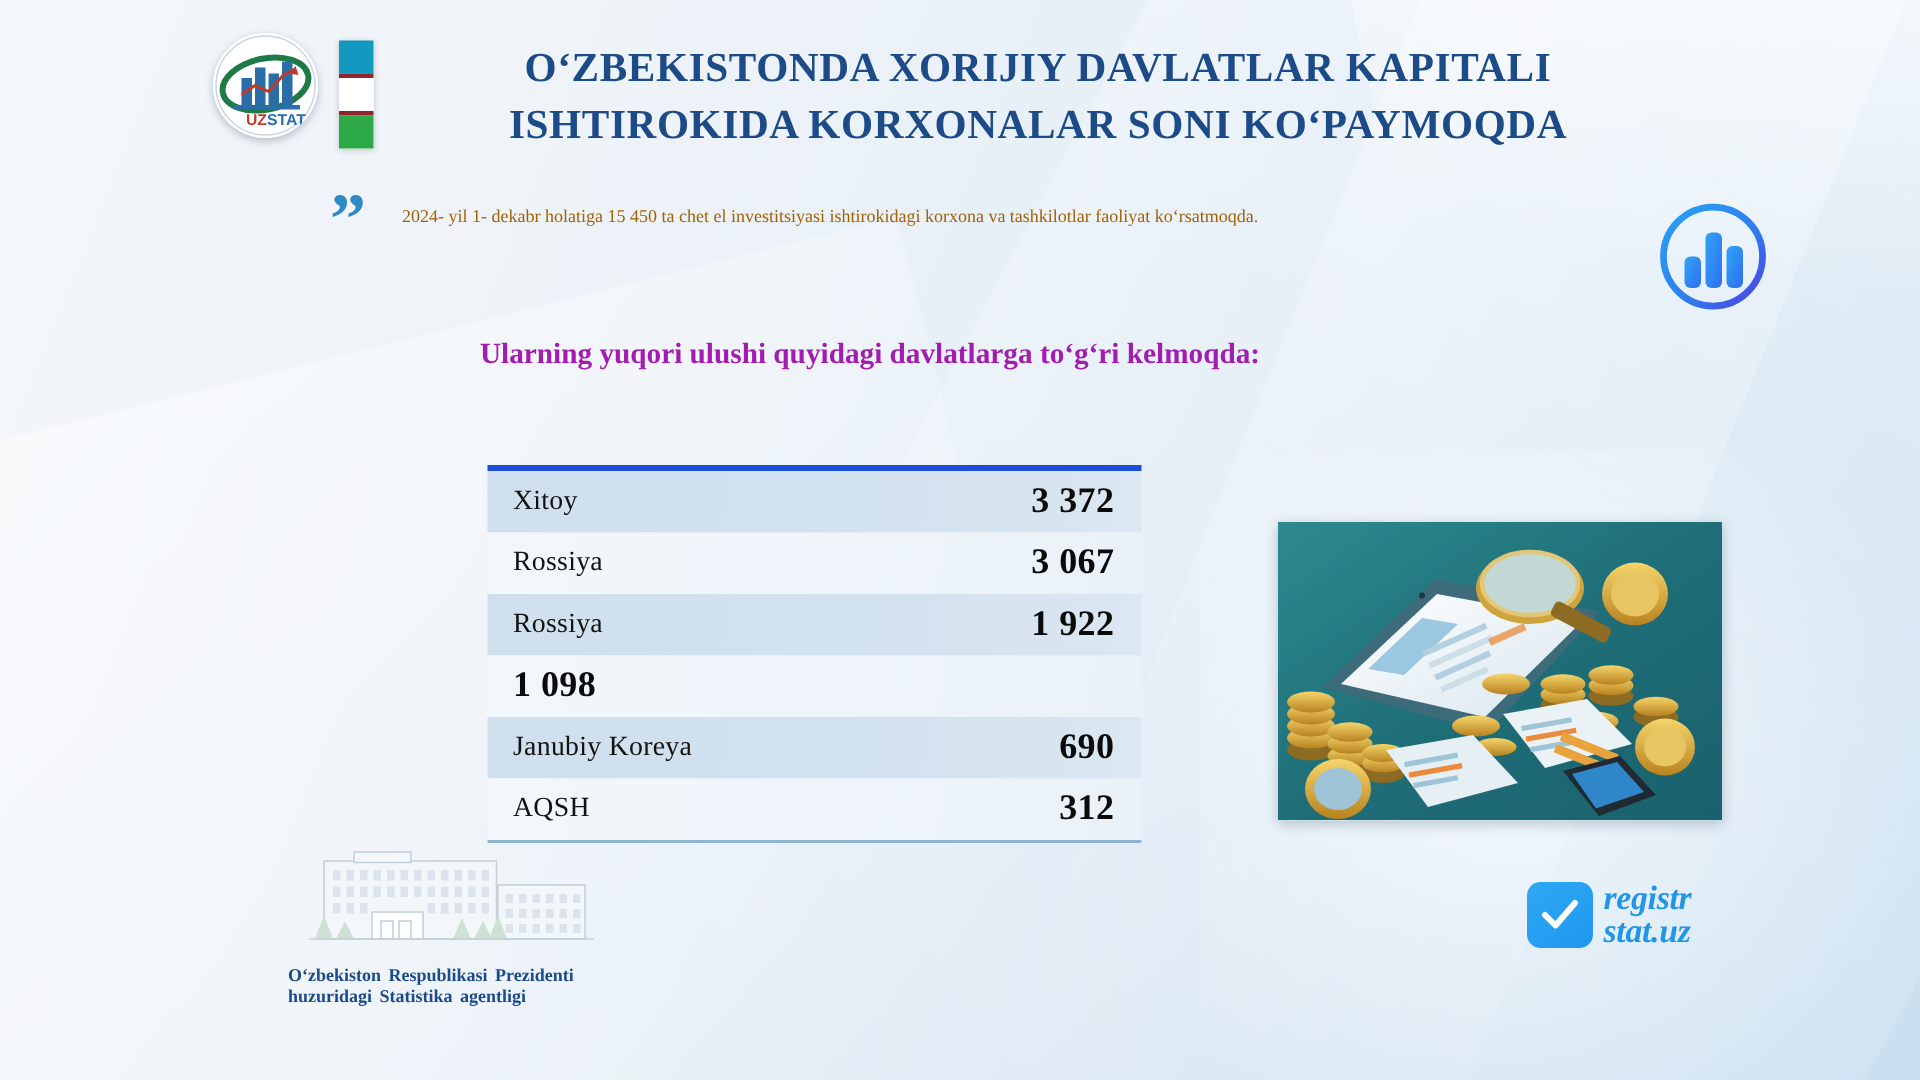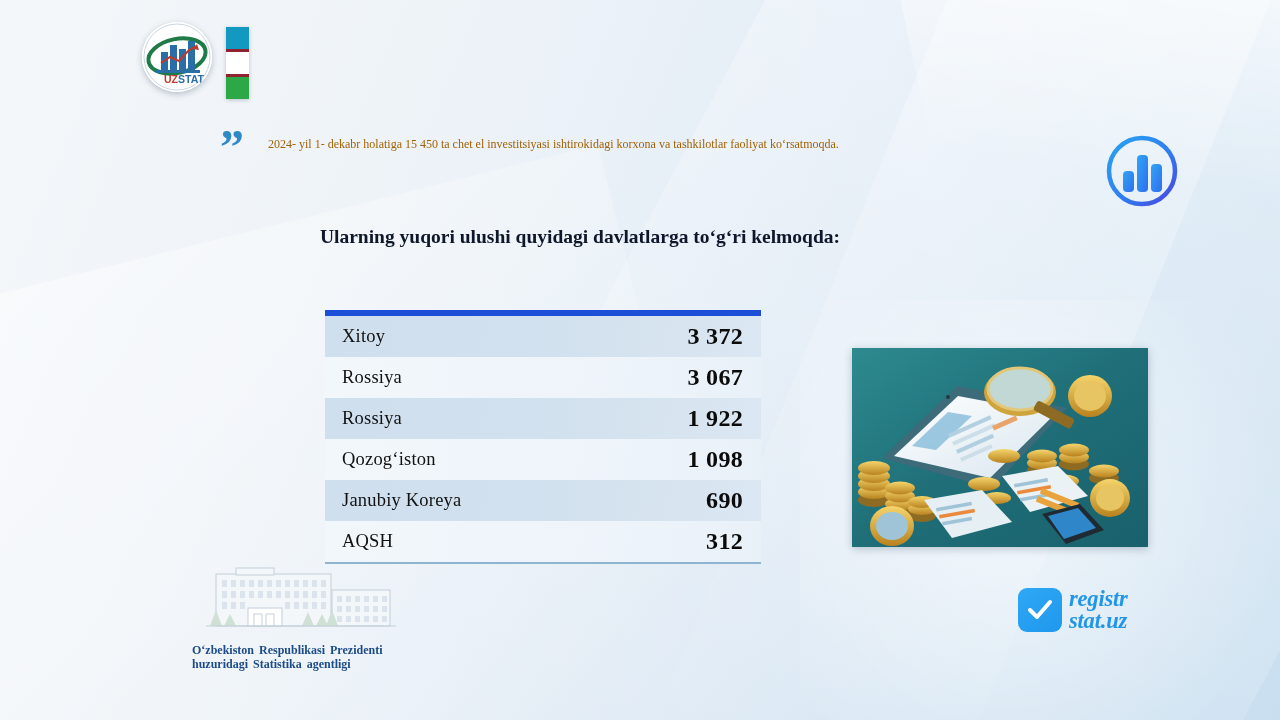--- a/index.html
+++ b/index.html
@@ -120,28 +120,28 @@
     text-indent: 14px;
   }
 
   
   #subheading {
     position: absolute; left: 230px; top: 226px;
     width: 700px;
     text-align: center;
     font-size: 19.5px;
     font-weight: bold;
-    color: #0f172a;
+    color: #a21caf;
   }
 
   
   #country-table {
     position: absolute; left: 325px; top: 310px;
     width: 436px;
-    border-top: 6px solid #1d4ed8;
+    border-top: 4px solid #1d4ed8;
     border-bottom: 2px solid #8fb4cf;
   }
   .t-row {
     display: flex;
     align-items: center;
     height: 41px;
     padding: 0 18px 0 17px;
   }
   .t-row.odd  { background: linear-gradient(100deg, #cfdfee 0%, #d2e1ee 55%, #dbe7f2 100%); }
   .t-row.even { background: linear-gradient(100deg, #f2f7fb 0%, #eef4fa 60%, #e9f1f8 100%); }
@@ -239,20 +239,24 @@
   </div>
 
   <div id="flag-emblem">
     <div class="flag-band flag-blue"></div>
     <div class="flag-band flag-red1"></div>
     <div class="flag-band flag-white"></div>
     <div class="flag-band flag-red2"></div>
     <div class="flag-band flag-green"></div>
   </div>
 
+  <div id="title-block">
+    <div class="title-line">O‘ZBEKISTONDA XORIJIY DAVLATLAR KAPITALI</div>
+    <div class="title-line">ISHTIROKIDA KORXONALAR SONI KO‘PAYMOQDA</div>
+  </div>
 </div>
 
 <div id="intro-block">
   <span id="quote-mark">”</span>
   <p id="intro-text">2024- yil 1- dekabr holatiga 15 450 ta chet el investitsiyasi ishtirokidagi korxona va tashkilotlar faoliyat ko‘rsatmoqda.</p>
 </div>
 
 <div id="bar-circle-icon">
   <svg width="76" height="76" viewBox="0 0 76 76">
     <defs>
@@ -282,21 +286,20 @@
   </div>
   <div class="t-row even">
     <span class="t-country">Rossiya</span>
     <span class="t-value">3 067</span>
   </div>
   <div class="t-row odd">
     <span class="t-country">Rossiya</span>
     <span class="t-value">1 922</span>
   </div>
   <div class="t-row even">
-    <span class="t-country">Qozog‘iston</span>
     <span class="t-value">1 098</span>
   </div>
   <div class="t-row odd">
     <span class="t-country">Janubiy Koreya</span>
     <span class="t-value">690</span>
   </div>
   <div class="t-row even">
     <span class="t-country">AQSH</span>
     <span class="t-value">312</span>
   </div>

